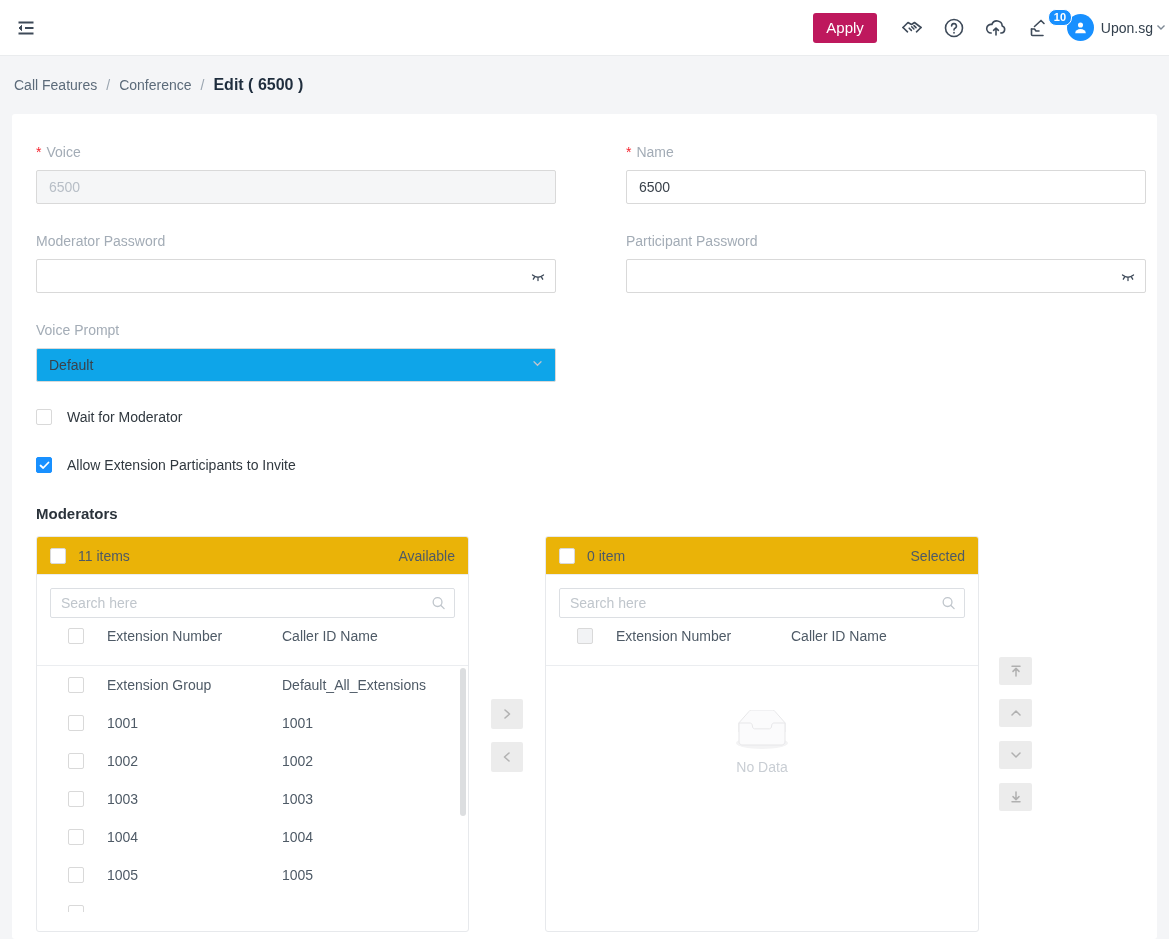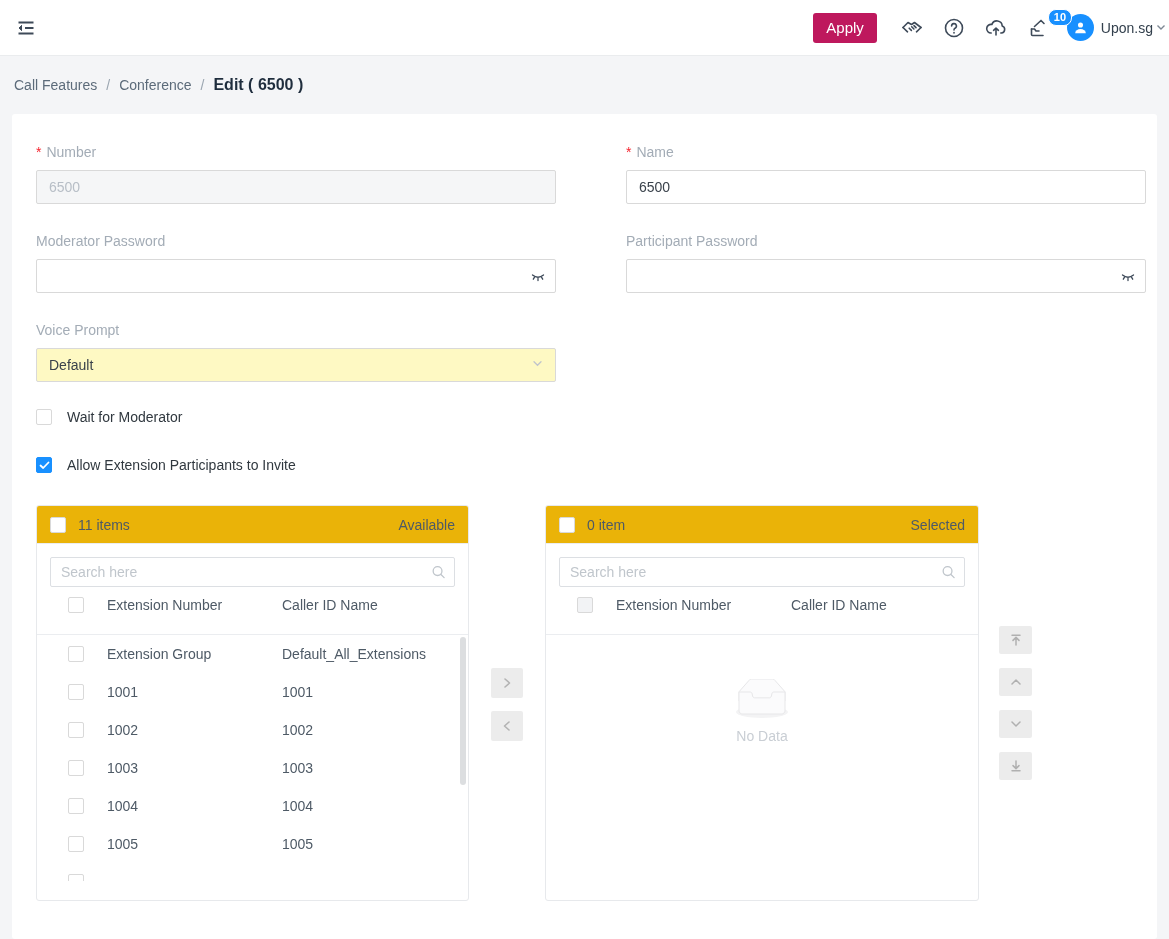--- a/index.html
+++ b/index.html
@@ -30,21 +30,21 @@
   .form-grid { display:grid; grid-template-columns:520px 520px; column-gap:70px; }
   .f-item { margin-bottom:29px; }
   .f-label { color:#a3acb6; font-size:14px; margin-bottom:10px; display:flex; align-items:center; }
   .req { color:#f5222d; margin-right:5px; font-size:14px; }
   .f-input { position:relative; }
   .f-input input { width:100%; height:34px; border:1px solid #d9d9d9; border-radius:2px; padding:0 32px 0 12px; font-size:14px; font-family:inherit; color:#3a424b; background:#fff; outline:none; }
   .f-input input.no-icon { padding-right:28px; }
   .f-input input:disabled { background:#f5f6f7; color:#b7bec6; }
   .f-input input::placeholder { color:#bfbfbf; }
   .input-suffix { position:absolute; right:10px; top:50%; transform:translateY(-50%); cursor:pointer; display:flex; }
-  .select { height:34px; border:1px solid #d9d9d9; border-radius:2px; display:flex; align-items:center; padding:0 12px; color:#3a424b; cursor:pointer; position:relative; background:#fef9c3; }
+  .select { height:34px; border:1px solid #d9d9d9; border-radius:2px; display:flex; align-items:center; padding:0 12px; color:#3a424b; cursor:pointer; position:relative; background:#0ea5e9; }
   .select .sel-caret { position:absolute; right:11px; top:50%; transform:translateY(-50%); }
 
   .checkbox-row { display:flex; align-items:center; margin-bottom:32px; cursor:pointer; }
   .checkbox-row.first { margin-top:-2px; }
   .cb { width:16px; height:16px; border:1px solid #d9d9d9; border-radius:2px; background:#fff; display:inline-flex; align-items:center; justify-content:center; flex:none; }
   .cb.checked { background:#1890ff; border-color:#1890ff; }
   .cb.disabled { background:#f2f3f5; }
   .checkbox-row .cb { margin-right:15px; }
   .cb-label { color:#30383f; font-size:14px; }
 
@@ -151,21 +151,21 @@
   <span class="crumb-sep">/</span>
   <span class="crumb-current">Edit ( 6500 )</span>
 </div>
 
 <div class="card">
 
   <div class="form-grid">
     <div class="f-item">
       <div class="f-label">
         <span class="req">*</span>
-        <span>Number</span>
+        <span>Voice</span>
       </div>
       <div class="f-input">
         <input class="no-icon" type="text" disabled="" value="6500" style="">
       </div>
     </div>
     <div class="f-item">
       <div class="f-label">
         <span class="req">*</span>
         <span>Name</span>
       </div>
@@ -220,20 +220,21 @@
 
   <div class="checkbox-row">
     <span class="cb checked">
       <svg width="11" height="9" viewBox="0 0 11 9" stroke="#fff" stroke-width="1.8" fill="none" stroke-linecap="round" stroke-linejoin="round">
           <path d="M1.5 4.5 L4.2 7 L9.5 1.5"></path>
         </svg>
     </span>
     <span class="cb-label">Allow Extension Participants to Invite</span>
   </div>
 
+  <div class="section-title">Moderators</div>
 
   <div class="transfer">
 
     <div class="panel">
       <div class="panel-head">
         <span class="cb"></span>
         <span class="panel-count">11 items</span>
         <span class="panel-role">Available</span>
       </div>
       <div class="search-wrap">

